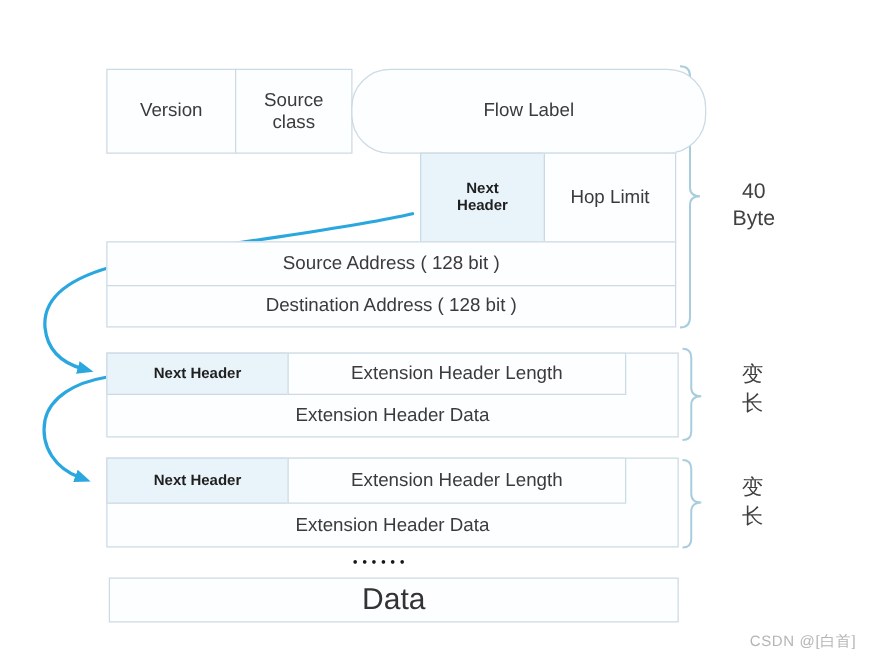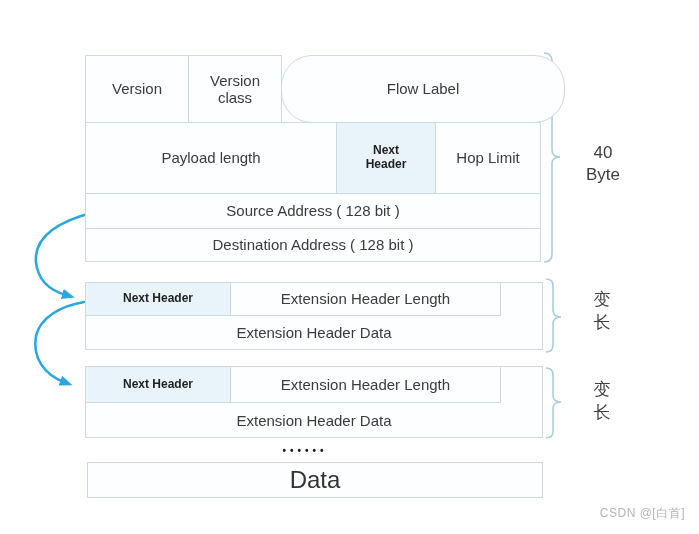--- a/index.html
+++ b/index.html
@@ -50,25 +50,24 @@
 
     <path d="M546,368 Q553,368 553,375 L553,395 Q553,402 561,402 Q553,402 553,409 L553,431 Q553,438 546,438" fill="none" stroke="#a8cede" stroke-width="1.6"></path>
 
     <path d="M330,171 C270,185 160,196 95,212 C55,222 34,238 36,262 C38,282 52,291 66,295" fill="none" stroke="#2ba7df" stroke-width="2.6" stroke-linecap="round" marker-end="url(#ah)"></path>
 
     <path d="M84,302 C60,306 40,318 36,336 C32,358 45,375 64,382" fill="none" stroke="#2ba7df" stroke-width="2.6" stroke-linecap="round" marker-end="url(#ah)"></path>
   </svg>
 
   <div class="cell" style="left:85px;top:55px;width:104px;height:68px;">Version</div>
 
-  <div class="cell" style="left:188px;top:55px;width:94px;height:68px;padding:0 10px;">Version class</div>
+  <div class="cell" style="left:188px;top:55px;width:94px;height:68px;padding:0 10px;">Source class</div>
 
   <div class="cell" style="left:281px;top:55px;width:284px;height:68px;border-radius:31px;">Flow Label</div>
 
-  <div class="cell" style="left:85px;top:122px;width:252px;height:72px;">Payload length</div>
 
   <div class="cell hl" style="left:336px;top:122px;width:100px;height:72px;padding:0 14px;">Next Header</div>
 
   <div class="cell" style="left:435px;top:122px;width:106px;height:72px;">Hop Limit</div>
 
   <div class="cell" style="left:85px;top:193px;width:456px;height:36px;">Source Address ( 128 bit )</div>
 
   <div class="cell" style="left:85px;top:228px;width:456px;height:34px;">Destination Address ( 128 bit )</div>
 
   <div class="size-label" style="left:573px;top:142px;width:60px;">

